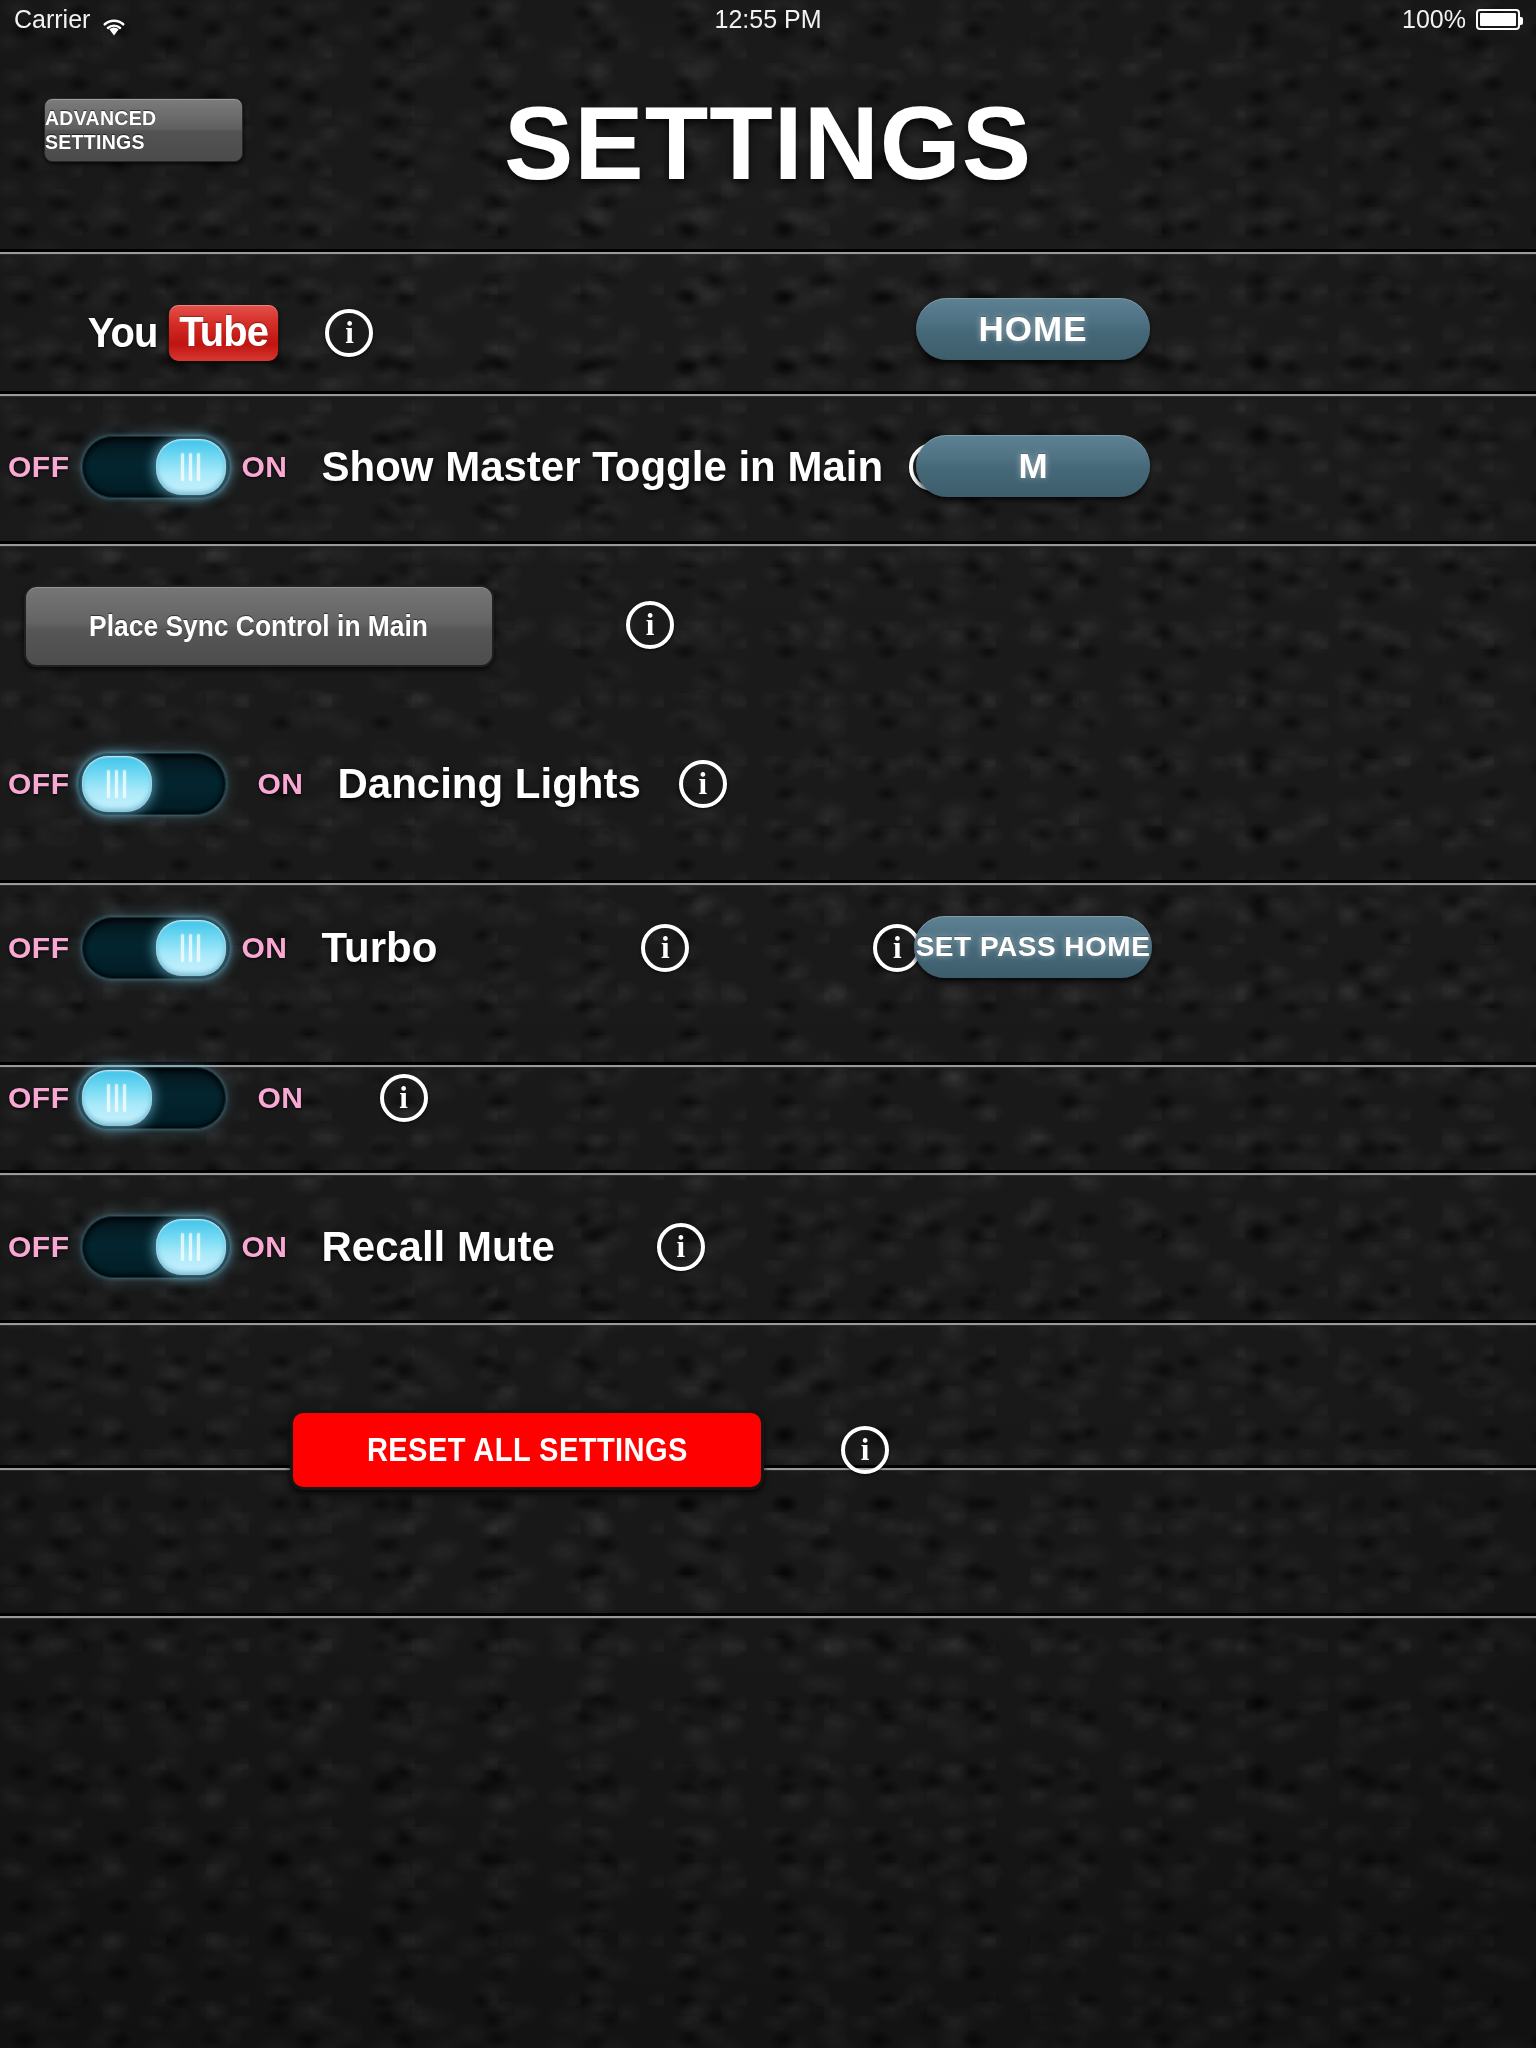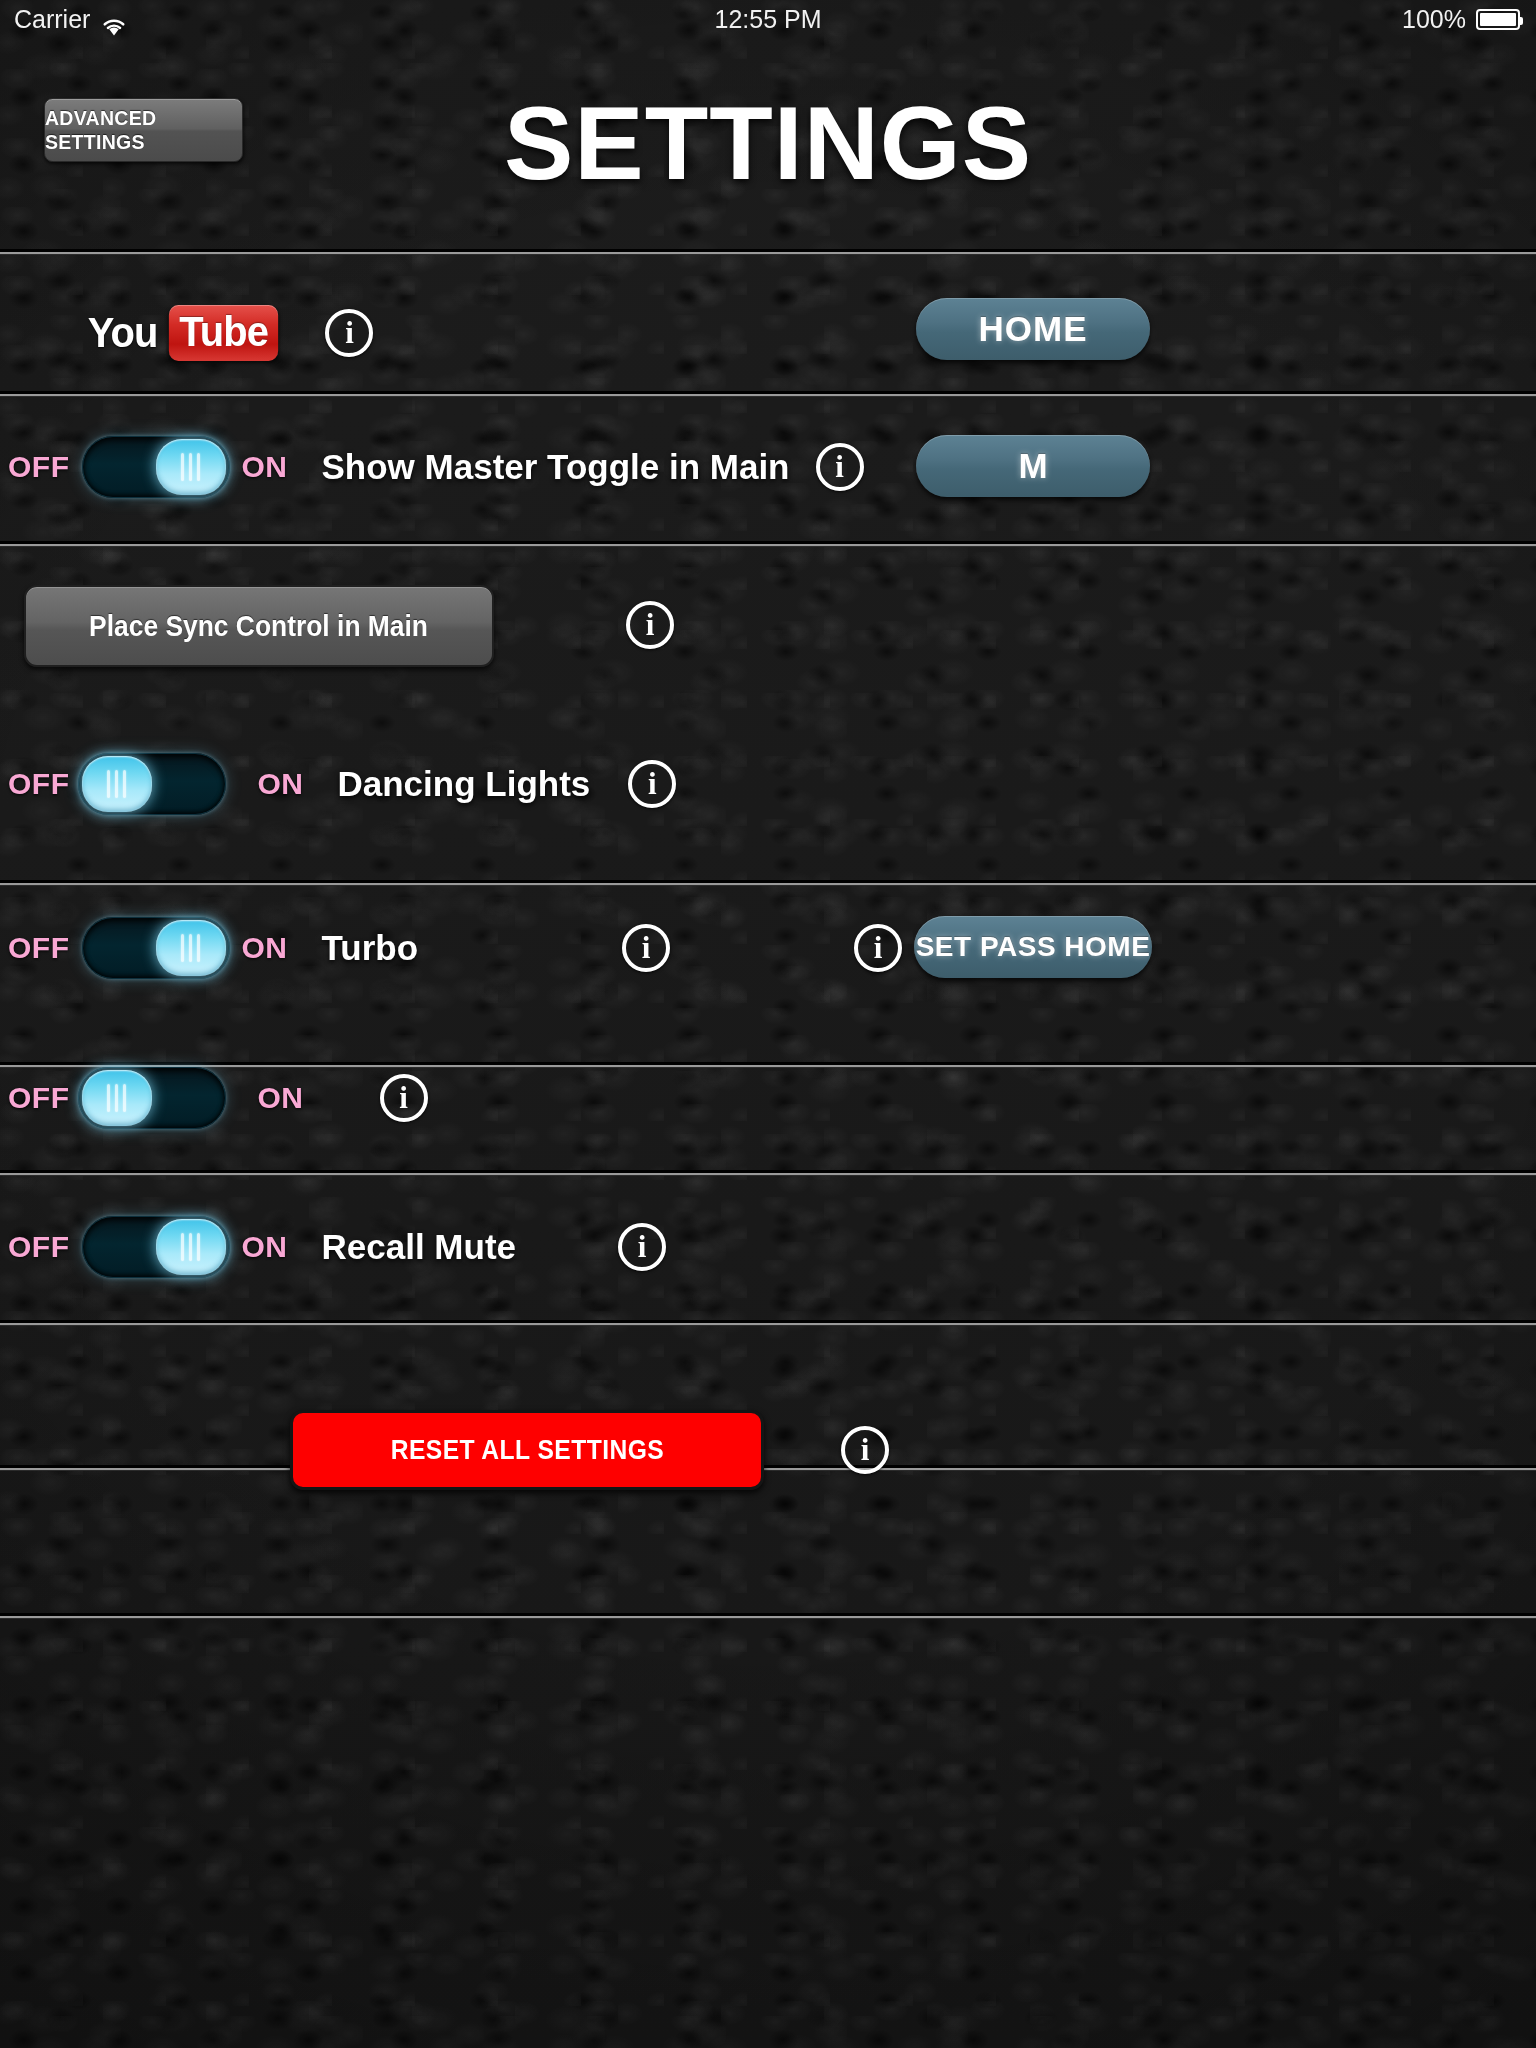--- a/index.html
+++ b/index.html
@@ -165,21 +165,21 @@
   .sw.on  .knob{right:3px;}
   .sw.off .knob{left:3px;}
   .grip{width:3px;height:28px;background:rgba(255,255,255,.72);border-radius:2px;
         box-shadow:0 0 2px rgba(255,255,255,.6);}
 
   .swlabel{
     color:#f9a8d4;font-size:30px;font-weight:bold;letter-spacing:.5px;
     text-shadow:0 1px 3px rgba(0,0,0,.9);flex:none;
   }
   .rowlabel{
-    color:#fff;font-size:35px;font-weight:bold;
+    color:#fff;font-size:42px;font-weight:bold;
     text-shadow:0 2px 5px rgba(0,0,0,.9);white-space:nowrap;
   }
 
   
   .yt{display:flex;align-items:center;flex:none;}
   .yt .you{
     color:#fff;font-size:42px;font-weight:bold;letter-spacing:-1px;
     text-shadow:0 1px 2px rgba(0,0,0,.8);transform:scaleX(.95);
   }
   .yt .tube{
@@ -341,18 +341,18 @@
         <span class="grip"></span>
     </div>
   </div>
   <span class="swlabel" style="margin-left:12px">ON</span>
   <span class="rowlabel" style="margin-left:34px">Recall Mute</span>
   <div class="info" style="margin-left:102px">
       <b>i</b>
     </div>
 </div>
 
-<div class="redbtn" style="position:absolute;z-index:18;left:290px;top:1410px;width:474px;height:80px;font-size:28px;letter-spacing:.5px;">
+<div class="redbtn" style="position:absolute;z-index:18;left:290px;top:1410px;width:474px;height:80px;font-size:33px;letter-spacing:.5px;">
   <span class="cond">RESET ALL SETTINGS</span>
 </div>
 <div class="info" style="position:absolute;z-index:18;left:841px;top:1426px;">
     <b>i</b>
   </div>
 
 </body></html>

